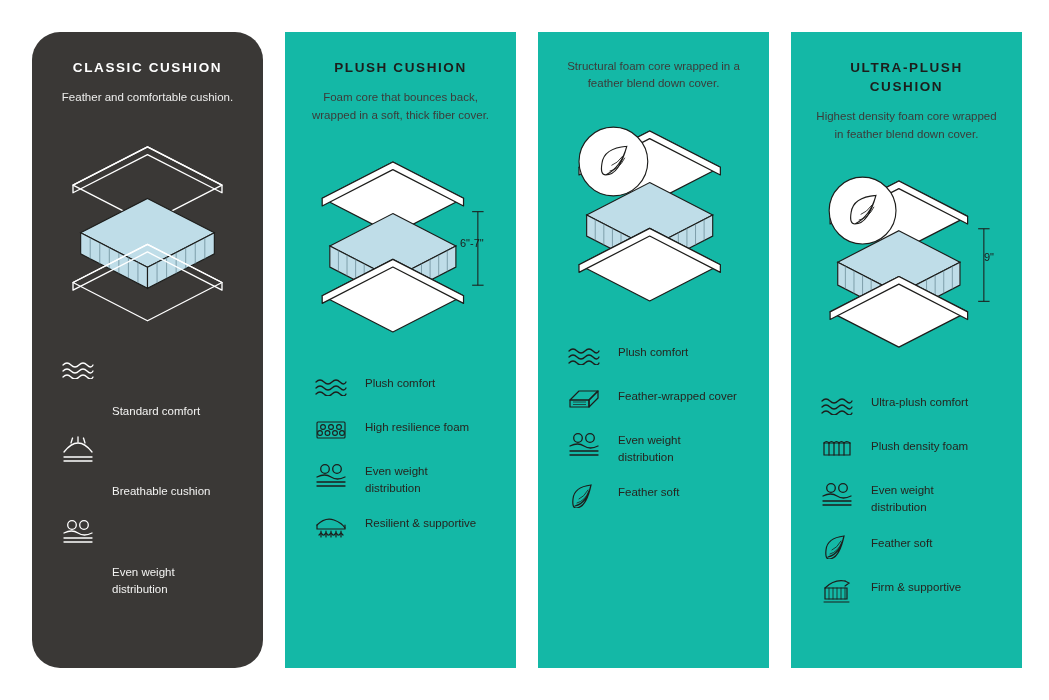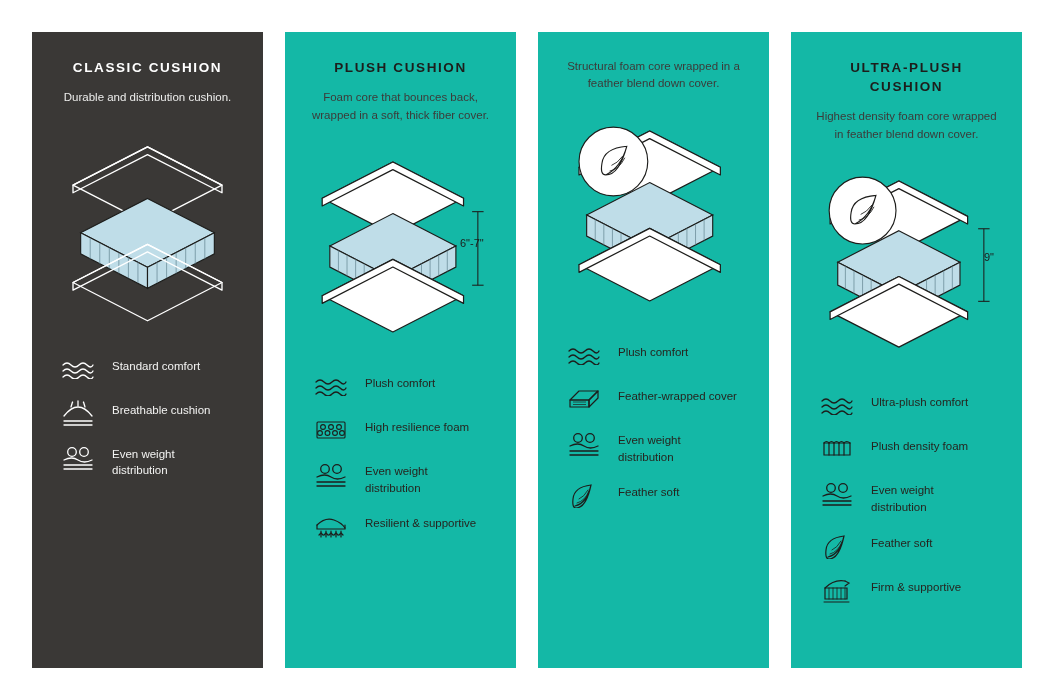--- a/index.html
+++ b/index.html
@@ -28,20 +28,21 @@
     height: 636px;
     box-sizing: border-box;
     padding: 26px 20px 18px 20px;
     display: flex;
     flex-direction: column;
     align-items: center;
   }
   .panel.dark {
     background: #3a3836;
     color: #ffffff;
+    border-radius: 28px;
   }
   .panel.light {
     background: #14b8a6;
     color: #1d1d1b;
   }
   .panel-title {
     font-size: 13.5px;
     font-weight: bold;
     letter-spacing: 1.6px;
     text-align: center;
@@ -92,31 +93,31 @@
     align-items: center;
     justify-content: center;
   }
   .feature-icon svg { display: block; }
   .feature-label {
     font-size: 11.5px;
     line-height: 1.45;
     padding-top: 3px;
     max-width: 120px;
   }
-  .panel.dark .feature-label { color: #f3f3f2; }
+  .panel.dark .feature-label { color: #f3f3f2; margin-top: 45px; }
   .panel.light .feature-label { color: #26251f; }
 </style>
 </head>
 <body>
 
 <div class="board">
 
   <div class="panel dark">
     <div class="panel-title">CLASSIC CUSHION</div>
-    <div class="panel-desc">Durable and distribution cushion.</div>
+    <div class="panel-desc">Feather and comfortable cushion.</div>
 
     <div class="diagram-wrap">
       <svg width="200" height="210" viewBox="0 0 200 210">
 
         <g fill="none" stroke="#ffffff" stroke-width="1.4" stroke-linejoin="round">
           <polygon points="100,18 178,58 100,98 22,58"></polygon>
           <polygon points="100,26 178,66 178,58 100,18 22,58 22,66"></polygon>
         </g>
 
         <g>

